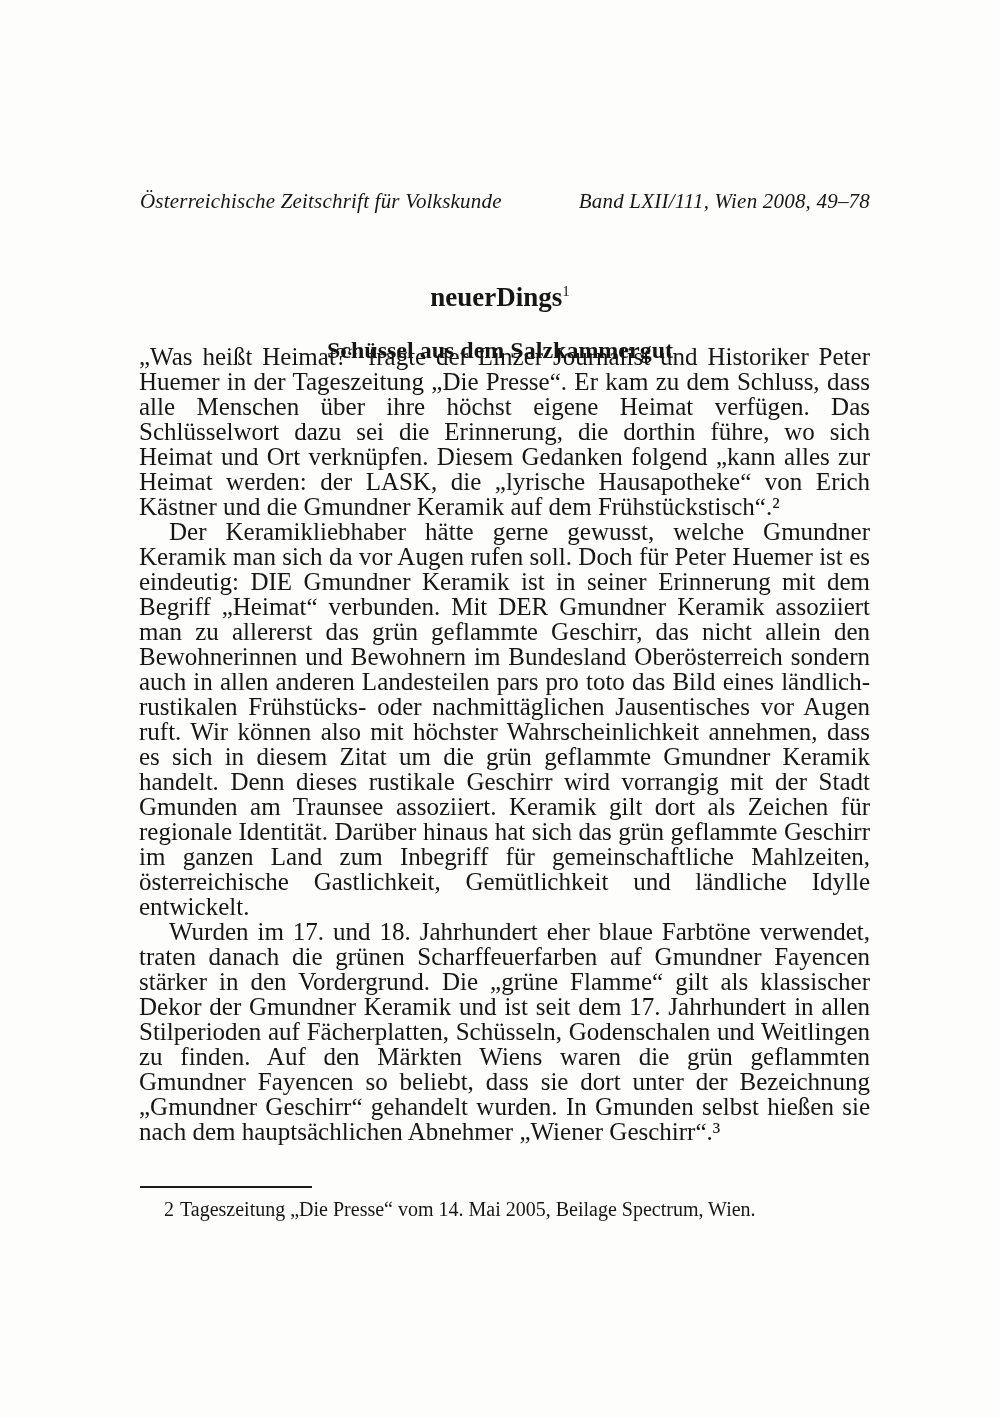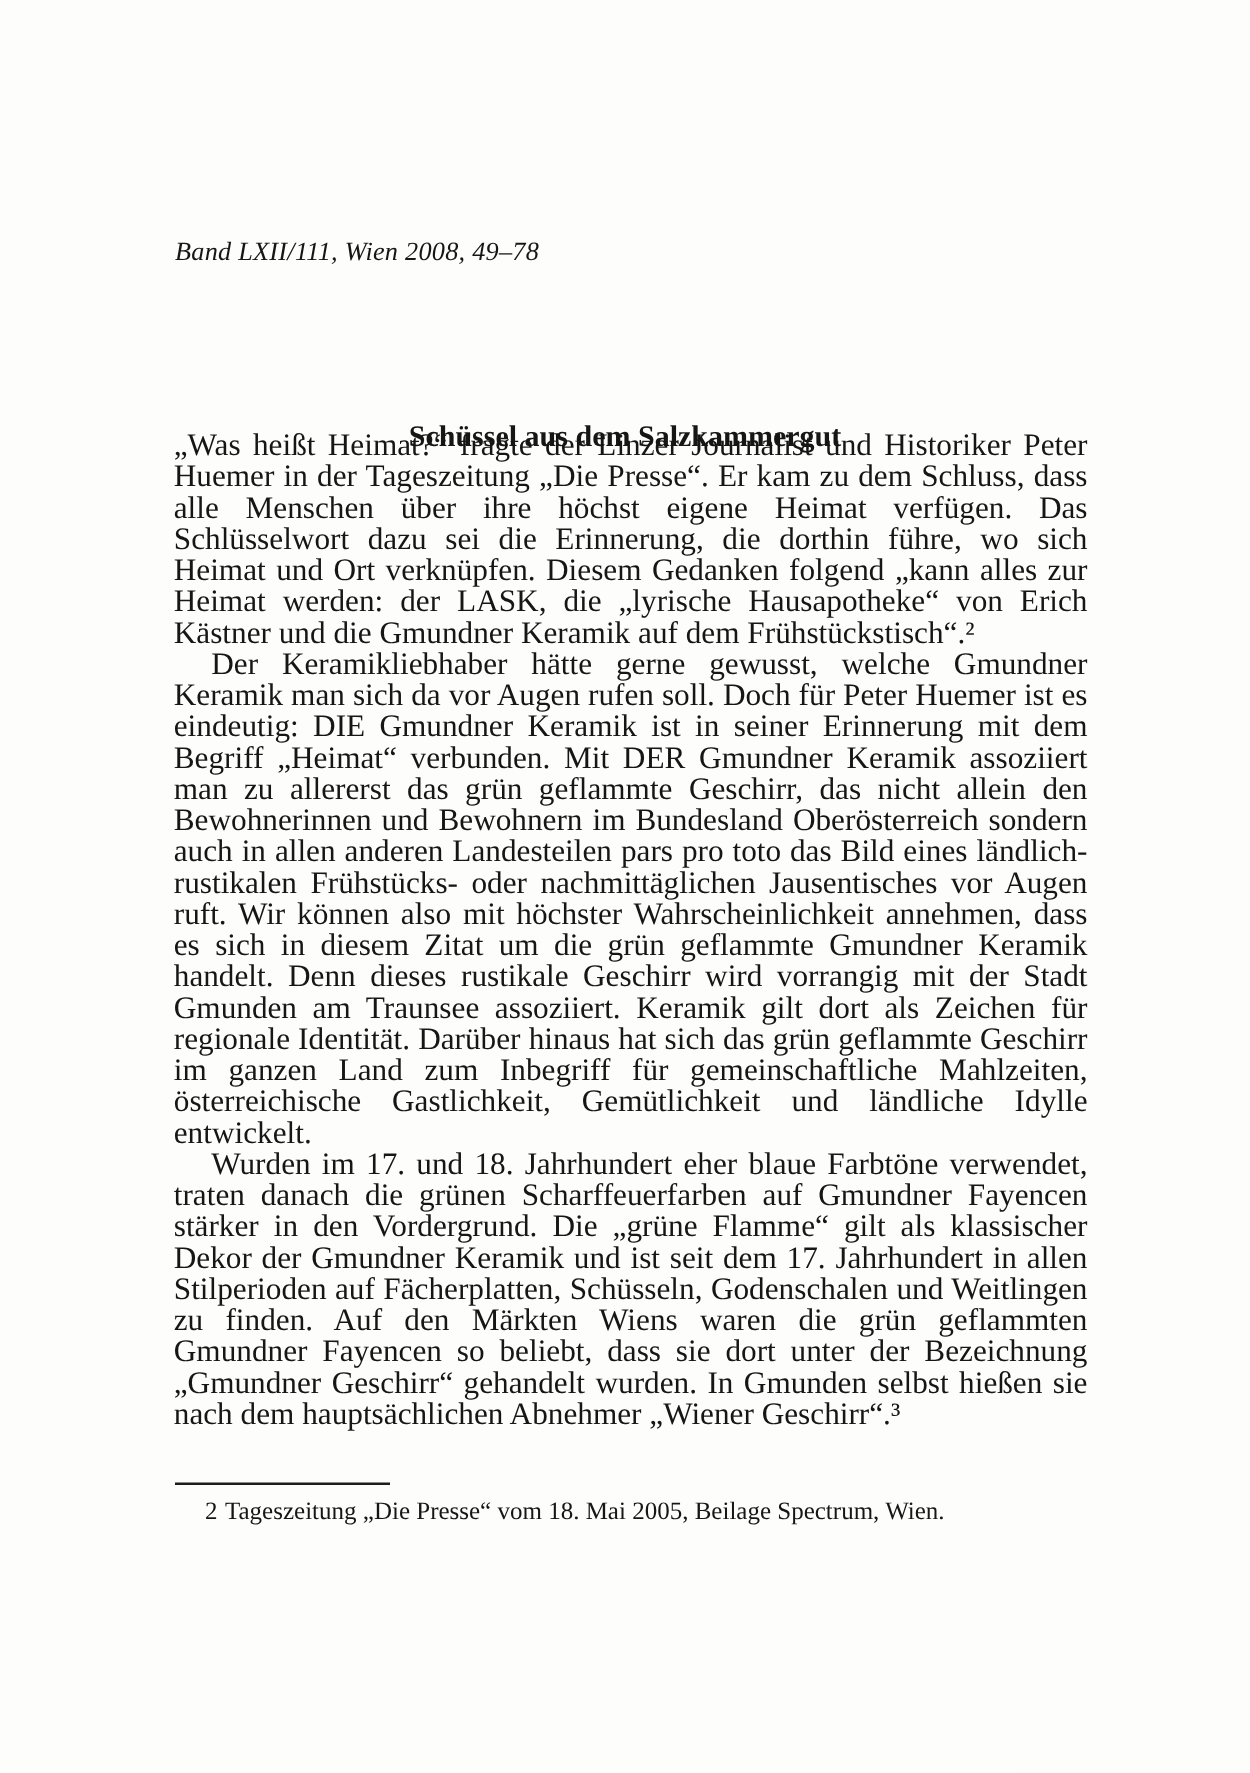--- a/index.html
+++ b/index.html
@@ -72,31 +72,33 @@
   }
   .footnote.stretch { text-align-last: justify; }
   .fn-num { padding-right: 6px; }
 </style>
 </head>
 <body>
 
 <div class="page">
 
   <div class="journal-header">
+    <span>Österreichische Zeitschrift für Volkskunde</span>
     <span>Band LXII/111, Wien 2008, 49–78</span>
   </div>
 
+  <h1 class="article-title"><span>neuerDings</span><sup>1</sup></h1>
 
   <h2 class="article-subtitle">Schüssel aus dem Salzkammergut</h2>
 
   <div class="body-text">
     <p>„Was heißt Heimat?“ fragte der Linzer Journalist und Historiker Peter Huemer in der Tageszeitung „Die Presse“. Er kam zu dem Schluss, dass alle Menschen über ihre höchst eigene Heimat verfügen. Das Schlüsselwort dazu sei die Erinnerung, die dorthin führe, wo sich Heimat und Ort verknüpfen. Diesem Gedanken folgend „kann alles zur Heimat werden: der LASK, die „lyrische Hausapotheke“ von Erich Kästner und die Gmundner Keramik auf dem Frühstückstisch“.²</p>
     <p class="indent">Der Keramikliebhaber hätte gerne gewusst, welche Gmundner Keramik man sich da vor Augen rufen soll. Doch für Peter Huemer ist es eindeutig: DIE Gmundner Keramik ist in seiner Erinnerung mit dem Begriff „Heimat“ verbunden. Mit DER Gmundner Keramik assoziiert man zu allererst das grün geflammte Geschirr, das nicht allein den Bewohnerinnen und Bewohnern im Bundesland Oberösterreich sondern auch in allen anderen Landesteilen pars pro toto das Bild eines ländlich-rustikalen Frühstücks- oder nachmittäglichen Jausentisches vor Augen ruft. Wir können also mit höchster Wahrscheinlichkeit annehmen, dass es sich in diesem Zitat um die grün geflammte Gmundner Keramik handelt. Denn dieses rustikale Geschirr wird vorrangig mit der Stadt Gmunden am Traunsee assoziiert. Keramik gilt dort als Zeichen für regionale Identität. Darüber hinaus hat sich das grün geflammte Geschirr im ganzen Land zum Inbegriff für gemeinschaftliche Mahlzeiten, österreichische Gastlichkeit, Gemütlichkeit und ländliche Idylle entwickelt.</p>
     <p class="indent">Wurden im 17. und 18. Jahrhundert eher blaue Farbtöne verwendet, traten danach die grünen Scharffeuerfarben auf Gmundner Fayencen stärker in den Vordergrund. Die „grüne Flamme“ gilt als klassischer Dekor der Gmundner Keramik und ist seit dem 17. Jahrhundert in allen Stilperioden auf Fächerplatten, Schüsseln, Godenschalen und Weitlingen zu finden. Auf den Märkten Wiens waren die grün geflammten Gmundner Fayencen so beliebt, dass sie dort unter der Bezeichnung „Gmundner Geschirr“ gehandelt wurden. In Gmunden selbst hießen sie nach dem hauptsächlichen Abnehmer „Wiener Geschirr“.³</p>
   </div>
 
   <div class="footnote-separator"></div>
 
   <div class="footnotes">
-    <p class="footnote"><span class="fn-num">2</span><span>Tageszeitung „Die Presse“ vom 18. Mai 2005, Beilage Spectrum, Wien.</span></p>
+    <p class="footnote"><span class="fn-num">2</span><span>Tageszeitung „Die Presse“ vom 14. Mai 2005, Beilage Spectrum, Wien.</span></p>
   </div>
 
 </div>
 
 </body></html>

